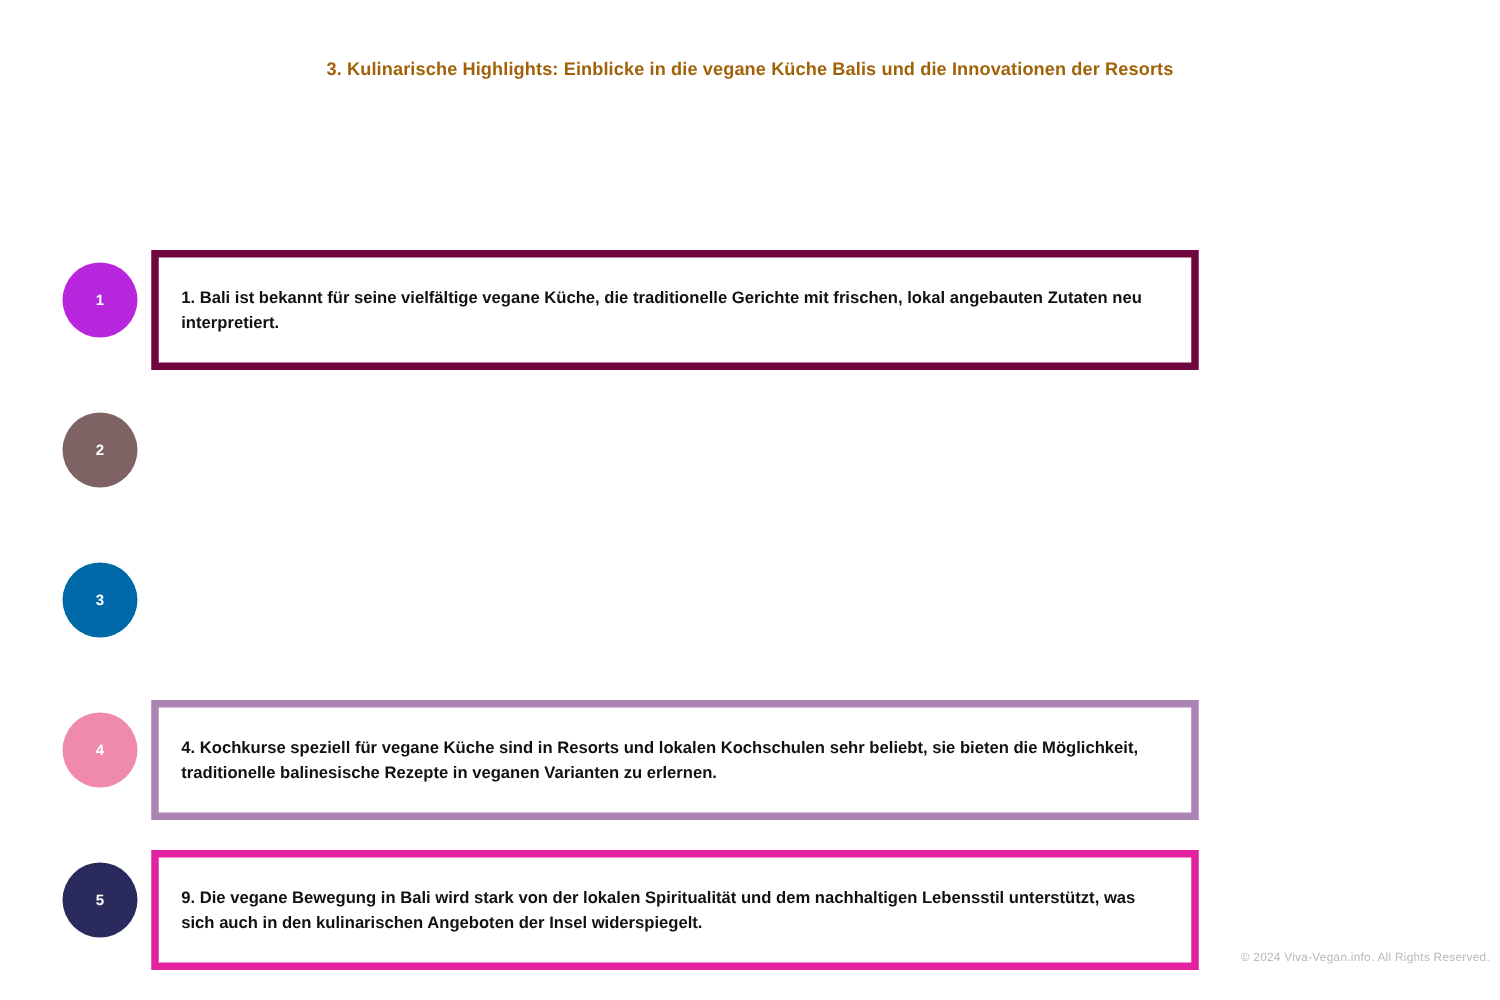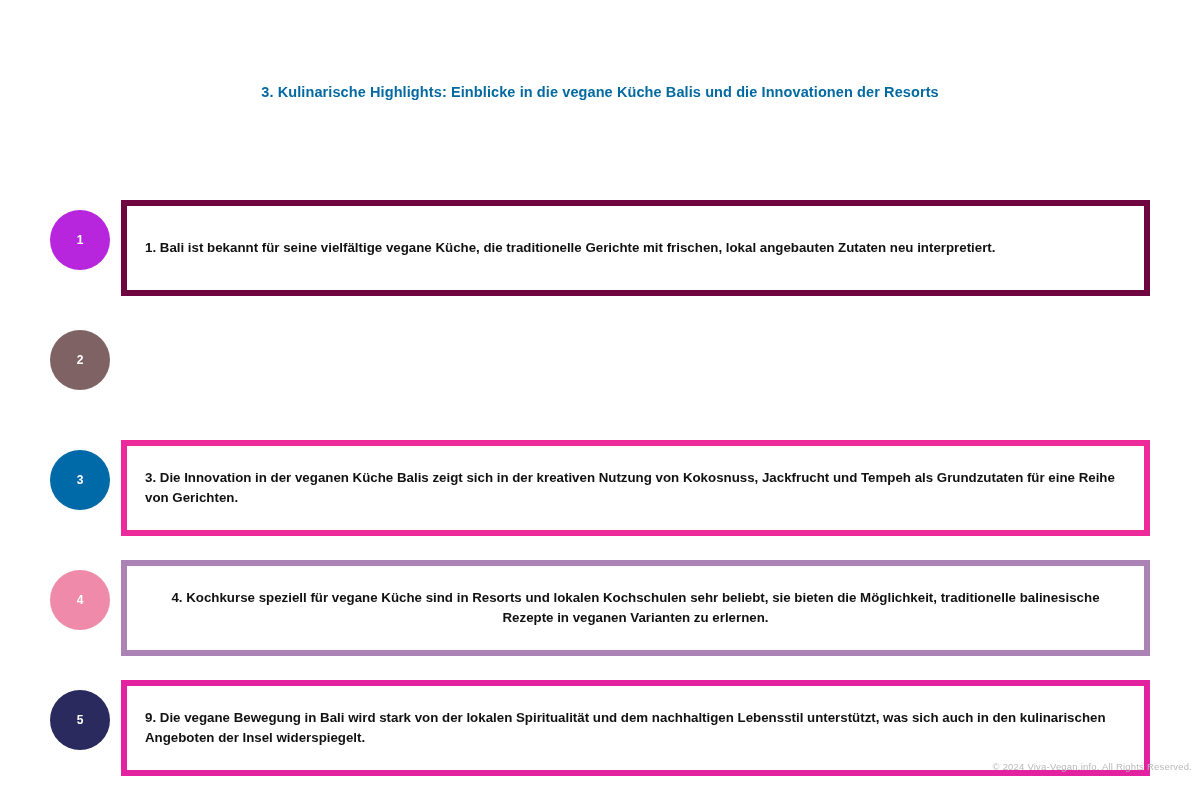--- a/index.html
+++ b/index.html
@@ -16,23 +16,22 @@
   }
 
   .page-title {
     position: absolute;
     left: 0;
     top: 48px;
     width: 1200px;
     text-align: center;
     font-size: 14.5px;
     font-weight: bold;
-    color: #0369a1;
+    color: #a16207;
     letter-spacing: 0.1px;
-    margin-top: 36px;
   }
 
   .steps {
     position: absolute;
     left: 0;
     top: 200px;
     width: 1200px;
   }
 
   .step-row {
@@ -54,21 +53,21 @@
     display: flex;
     align-items: center;
     justify-content: center;
     box-sizing: border-box;
   }
 
   .card {
     position: absolute;
     left: 121px;
     top: 0;
-    width: 1029px;
+    width: 838px;
     height: 96px;
     box-sizing: border-box;
     background: #ffffff;
     display: flex;
     align-items: center;
   }
 
   .card-text {
     padding: 0 18px 0 18px;
     font-size: 13.3px;
@@ -99,28 +98,25 @@
       <div class="card-text">1. Bali ist bekannt für seine vielfältige vegane Küche, die traditionelle Gerichte mit frischen, lokal angebauten Zutaten neu interpretiert.</div>
     </div>
   </div>
 
   <div class="step-row">
     <div class="badge" style="background:#7f6264;">2</div>
   </div>
 
   <div class="step-row">
     <div class="badge" style="background:#0069a8;">3</div>
-    <div class="card" style="border:6px solid #ec2a9a;">
-      <div class="card-text">3. Die Innovation in der veganen Küche Balis zeigt sich in der kreativen Nutzung von Kokosnuss, Jackfrucht und Tempeh als Grundzutaten für eine Reihe von Gerichten.</div>
-    </div>
   </div>
 
   <div class="step-row">
     <div class="badge" style="background:#ef8aaa;">4</div>
-    <div class="card" style="border:6px solid #ab83b5;text-align:center;">
+    <div class="card" style="border:6px solid #ab83b5;">
       <div class="card-text">4. Kochkurse speziell für vegane Küche sind in Resorts und lokalen Kochschulen sehr beliebt, sie bieten die Möglichkeit, traditionelle balinesische Rezepte in veganen Varianten zu erlernen.</div>
     </div>
   </div>
 
   <div class="step-row">
     <div class="badge" style="background:#2b2a5e;">5</div>
     <div class="card" style="border:6px solid #e2229e;">
       <div class="card-text">9. Die vegane Bewegung in Bali wird stark von der lokalen Spiritualität und dem nachhaltigen Lebensstil unterstützt, was sich auch in den kulinarischen Angeboten der Insel widerspiegelt.</div>
     </div>
   </div>

